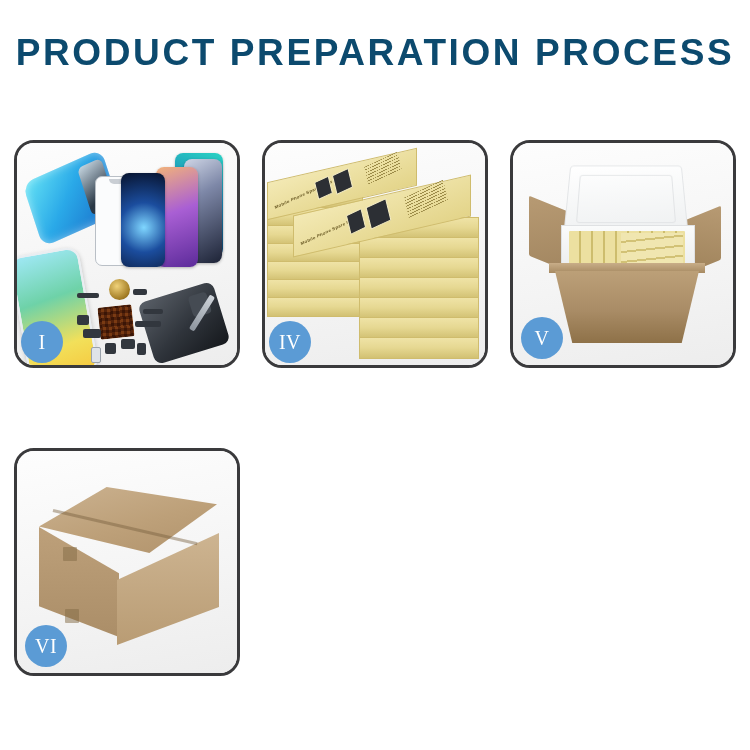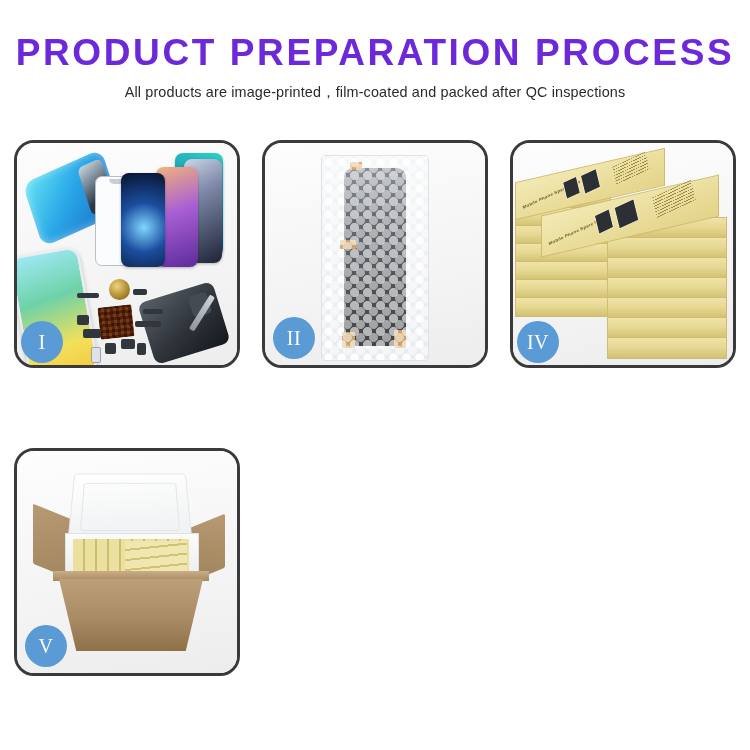--- a/index.html
+++ b/index.html
@@ -14,21 +14,21 @@
   #infographic{
     position:relative;
     width:750px;height:750px;
     background:#ffffff;
   }
 
   
   .header{ position:absolute; left:0; top:34px; width:750px; text-align:center; }
   .title{
     font-size:37px; font-weight:700; letter-spacing:2.6px;
-    color:#6d28d9; line-height:1.05; white-space:nowrap;
+    color:#0c4a6e; line-height:1.05; white-space:nowrap;
   }
   .subtitle{
     margin-top:10px;
     font-size:14.4px; font-weight:400; letter-spacing:.15px;
     color:#2a2a2a; white-space:nowrap;
   }
 
   
   .grid{
     position:absolute; left:14px; top:140px;
@@ -275,21 +275,20 @@
   }
   .p6-tab{ position:absolute;background:rgba(130,105,68,.5);border-radius:1px; }
 </style>
 </head>
 <body>
 
 <div id="infographic">
 
   <div class="header">
     <div class="title">PRODUCT PREPARATION PROCESS</div>
-    <div class="subtitle">All products are image-printed，film-coated and packed after QC inspections</div>
   </div>
 
   <div class="grid">
 
     <div class="panel">
       <div class="panel-inner">
         <div class="p1-film"></div>
         <div class="p1-glass"></div>
         <div class="p1-ph p1-ph5"></div>
         <div class="p1-ph p1-ph4"></div>
@@ -307,33 +306,20 @@
         <div class="p1-dot" style="left:104px;top:196px;width:14px;height:10px;"></div>
         <div class="p1-dot" style="left:120px;top:200px;width:9px;height:12px;"></div>
         <div class="p1-dot" style="left:74px;top:204px;width:8px;height:14px;background:#dfe3e8;border:1px solid #9aa2ab;"></div>
         <div class="p1-dot" style="left:126px;top:166px;width:20px;height:5px;"></div>
         <div class="p1-dot" style="left:118px;top:178px;width:26px;height:6px;"></div>
         <div class="p1-dot" style="left:60px;top:172px;width:12px;height:10px;"></div>
       </div>
       <div class="badge out">I</div>
     </div>
 
-    <div class="panel">
-      <div class="panel-inner">
-        <div class="p2-bag">
-          <div class="p2-screen" style="left:22px;top:12px;"></div>
-          <div class="p2-tape" style="left:28px;top:6px;width:12px;height:8px;"></div>
-          <div class="p2-tape" style="left:18px;top:84px;width:16px;height:9px;"></div>
-          <div class="p2-tape" style="left:20px;top:176px;width:13px;height:16px;"></div>
-          <div class="p2-tape" style="left:72px;top:174px;width:12px;height:18px;"></div>
-          <div class="p2-bubbles"></div>
-        </div>
-      </div>
-      <div class="badge">II</div>
-    </div>
 
 
     <div class="panel">
       <div class="panel-inner p4">
 
         <div class="p4-box" style="left:2px;top:46px;width:94px;height:18px;"></div>
         <div class="p4-box" style="left:2px;top:64px;width:94px;height:18px;"></div>
         <div class="p4-box" style="left:2px;top:82px;width:94px;height:18px;"></div>
         <div class="p4-box" style="left:2px;top:100px;width:94px;height:18px;"></div>
         <div class="p4-box" style="left:2px;top:118px;width:94px;height:18px;"></div>
@@ -372,15 +358,26 @@
         <div class="p5-foamlid"></div>
         <div class="p5-foamtray"></div>
         <div class="p5-prods"></div>
         <div class="p5-prods2"></div>
         <div class="p5-rim"></div>
         <div class="p5-bodyTrap"></div>
       </div>
       <div class="badge">V</div>
     </div>
 
+    <div class="panel">
+      <div class="panel-inner">
+        <div class="p6-top"></div>
+        <div class="p6-left"></div>
+        <div class="p6-right"></div>
+        <div class="p6-seam"></div>
+        <div class="p6-tab" style="left:46px;top:96px;width:14px;height:14px;"></div>
+        <div class="p6-tab" style="left:48px;top:158px;width:14px;height:14px;"></div>
+      </div>
+      <div class="badge">VI</div>
+    </div>
 
   </div>
 </div>
 
 </body></html>

